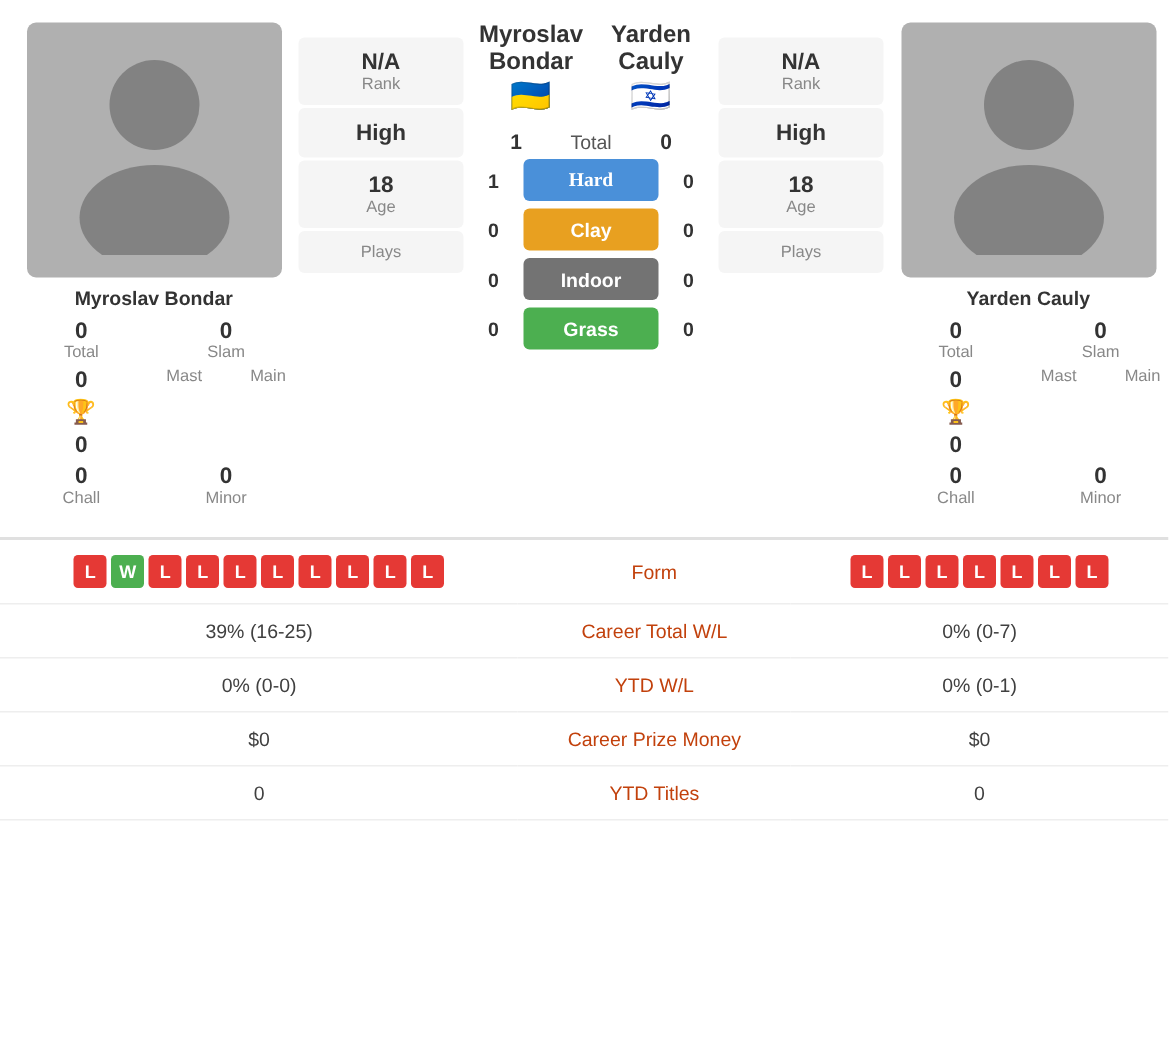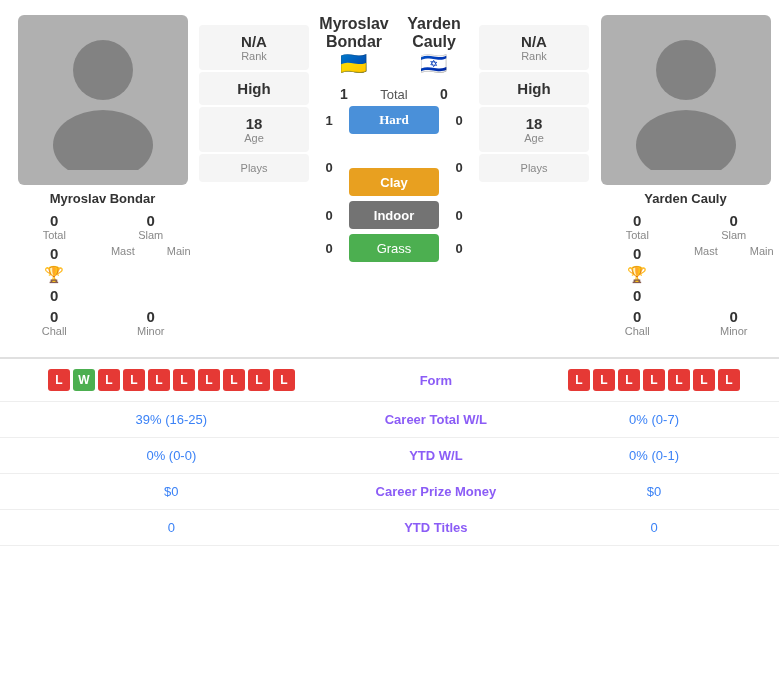--- a/index.html
+++ b/index.html
@@ -129,27 +129,27 @@
       border-bottom: 1px solid #eee;
     }
 
     .stats-table td {
       padding: 10px 15px;
       text-align: center;
       font-size: 13px;
     }
 
     .stats-table td.center-label {
-      font-weight: bold;
-      color: #8b5cf6;
+      font-weight: normal;
+      color: #c2410c;
       font-size: 13px;
     }
 
     .stats-table td.player-value {
-      color: #3b82f6;
+      color: #404040;
     }
 
     .form-badges {
       display: flex;
       gap: 3px;
       justify-content: center;
       align-items: center;
     }
 
     .form-badge {
@@ -285,31 +285,31 @@
       </div>
 
       <div id="surface-rows" style="display:flex;flex-direction:column;gap:5px;width:100%;align-items:center;">
       <div class="row-flex">
       <span style="font-size:13px;font-weight:bold;width:30px;text-align:center;">1</span>
       <span class="surface-badge badge-hard" style="width:90px;height:28px;border-radius:4px;display:flex;align-items:center;justify-content:center;color:#fff;font-size:13px;font-weight:bold;font-family:Liberation Serif, serif;">Hard</span>
       <span style="font-size:13px;font-weight:bold;width:30px;text-align:center;">0</span>
     </div>
           <div class="row-flex">
       <span style="font-size:13px;font-weight:bold;width:30px;text-align:center;">0</span>
-      <span class="surface-badge badge-clay" style="width:90px;height:28px;border-radius:4px;display:flex;align-items:center;justify-content:center;color:#fff;font-size:13px;font-weight:bold;margin-top:29px;">Clay</span>
+      <span class="surface-badge badge-clay" style="width:90px;height:28px;border-radius:4px;display:flex;align-items:center;justify-content:center;color:#fff;font-size:13px;font-weight:bold;">Clay</span>
       <span style="font-size:13px;font-weight:bold;width:30px;text-align:center;">0</span>
     </div>
           <div class="row-flex">
       <span style="font-size:13px;font-weight:bold;width:30px;text-align:center;">0</span>
       <span class="surface-badge badge-indoor" style="width:90px;height:28px;border-radius:4px;display:flex;align-items:center;justify-content:center;color:#fff;font-size:13px;font-weight:bold;">Indoor</span>
       <span style="font-size:13px;font-weight:bold;width:30px;text-align:center;">0</span>
     </div>
           <div class="row-flex">
       <span style="font-size:13px;font-weight:bold;width:30px;text-align:center;">0</span>
-      <span class="surface-badge badge-grass" style="width:90px;height:28px;border-radius:4px;display:flex;align-items:center;justify-content:center;color:#fff;font-size:13px;font-weight:normal;">Grass</span>
+      <span class="surface-badge badge-grass" style="width:90px;height:28px;border-radius:4px;display:flex;align-items:center;justify-content:center;color:#fff;font-size:13px;font-weight:bold;">Grass</span>
       <span style="font-size:13px;font-weight:bold;width:30px;text-align:center;">0</span>
     </div>
         </div>
     </div>
 
     <div style="display:flex; gap:4px; align-items:flex-start; flex-direction:row-reverse;">
 
       <div class="player-card">
         <div class="player-avatar">
           <svg class="avatar-svg" viewBox="0 0 120 140" xmlns="http://www.w3.org/2000/svg">

